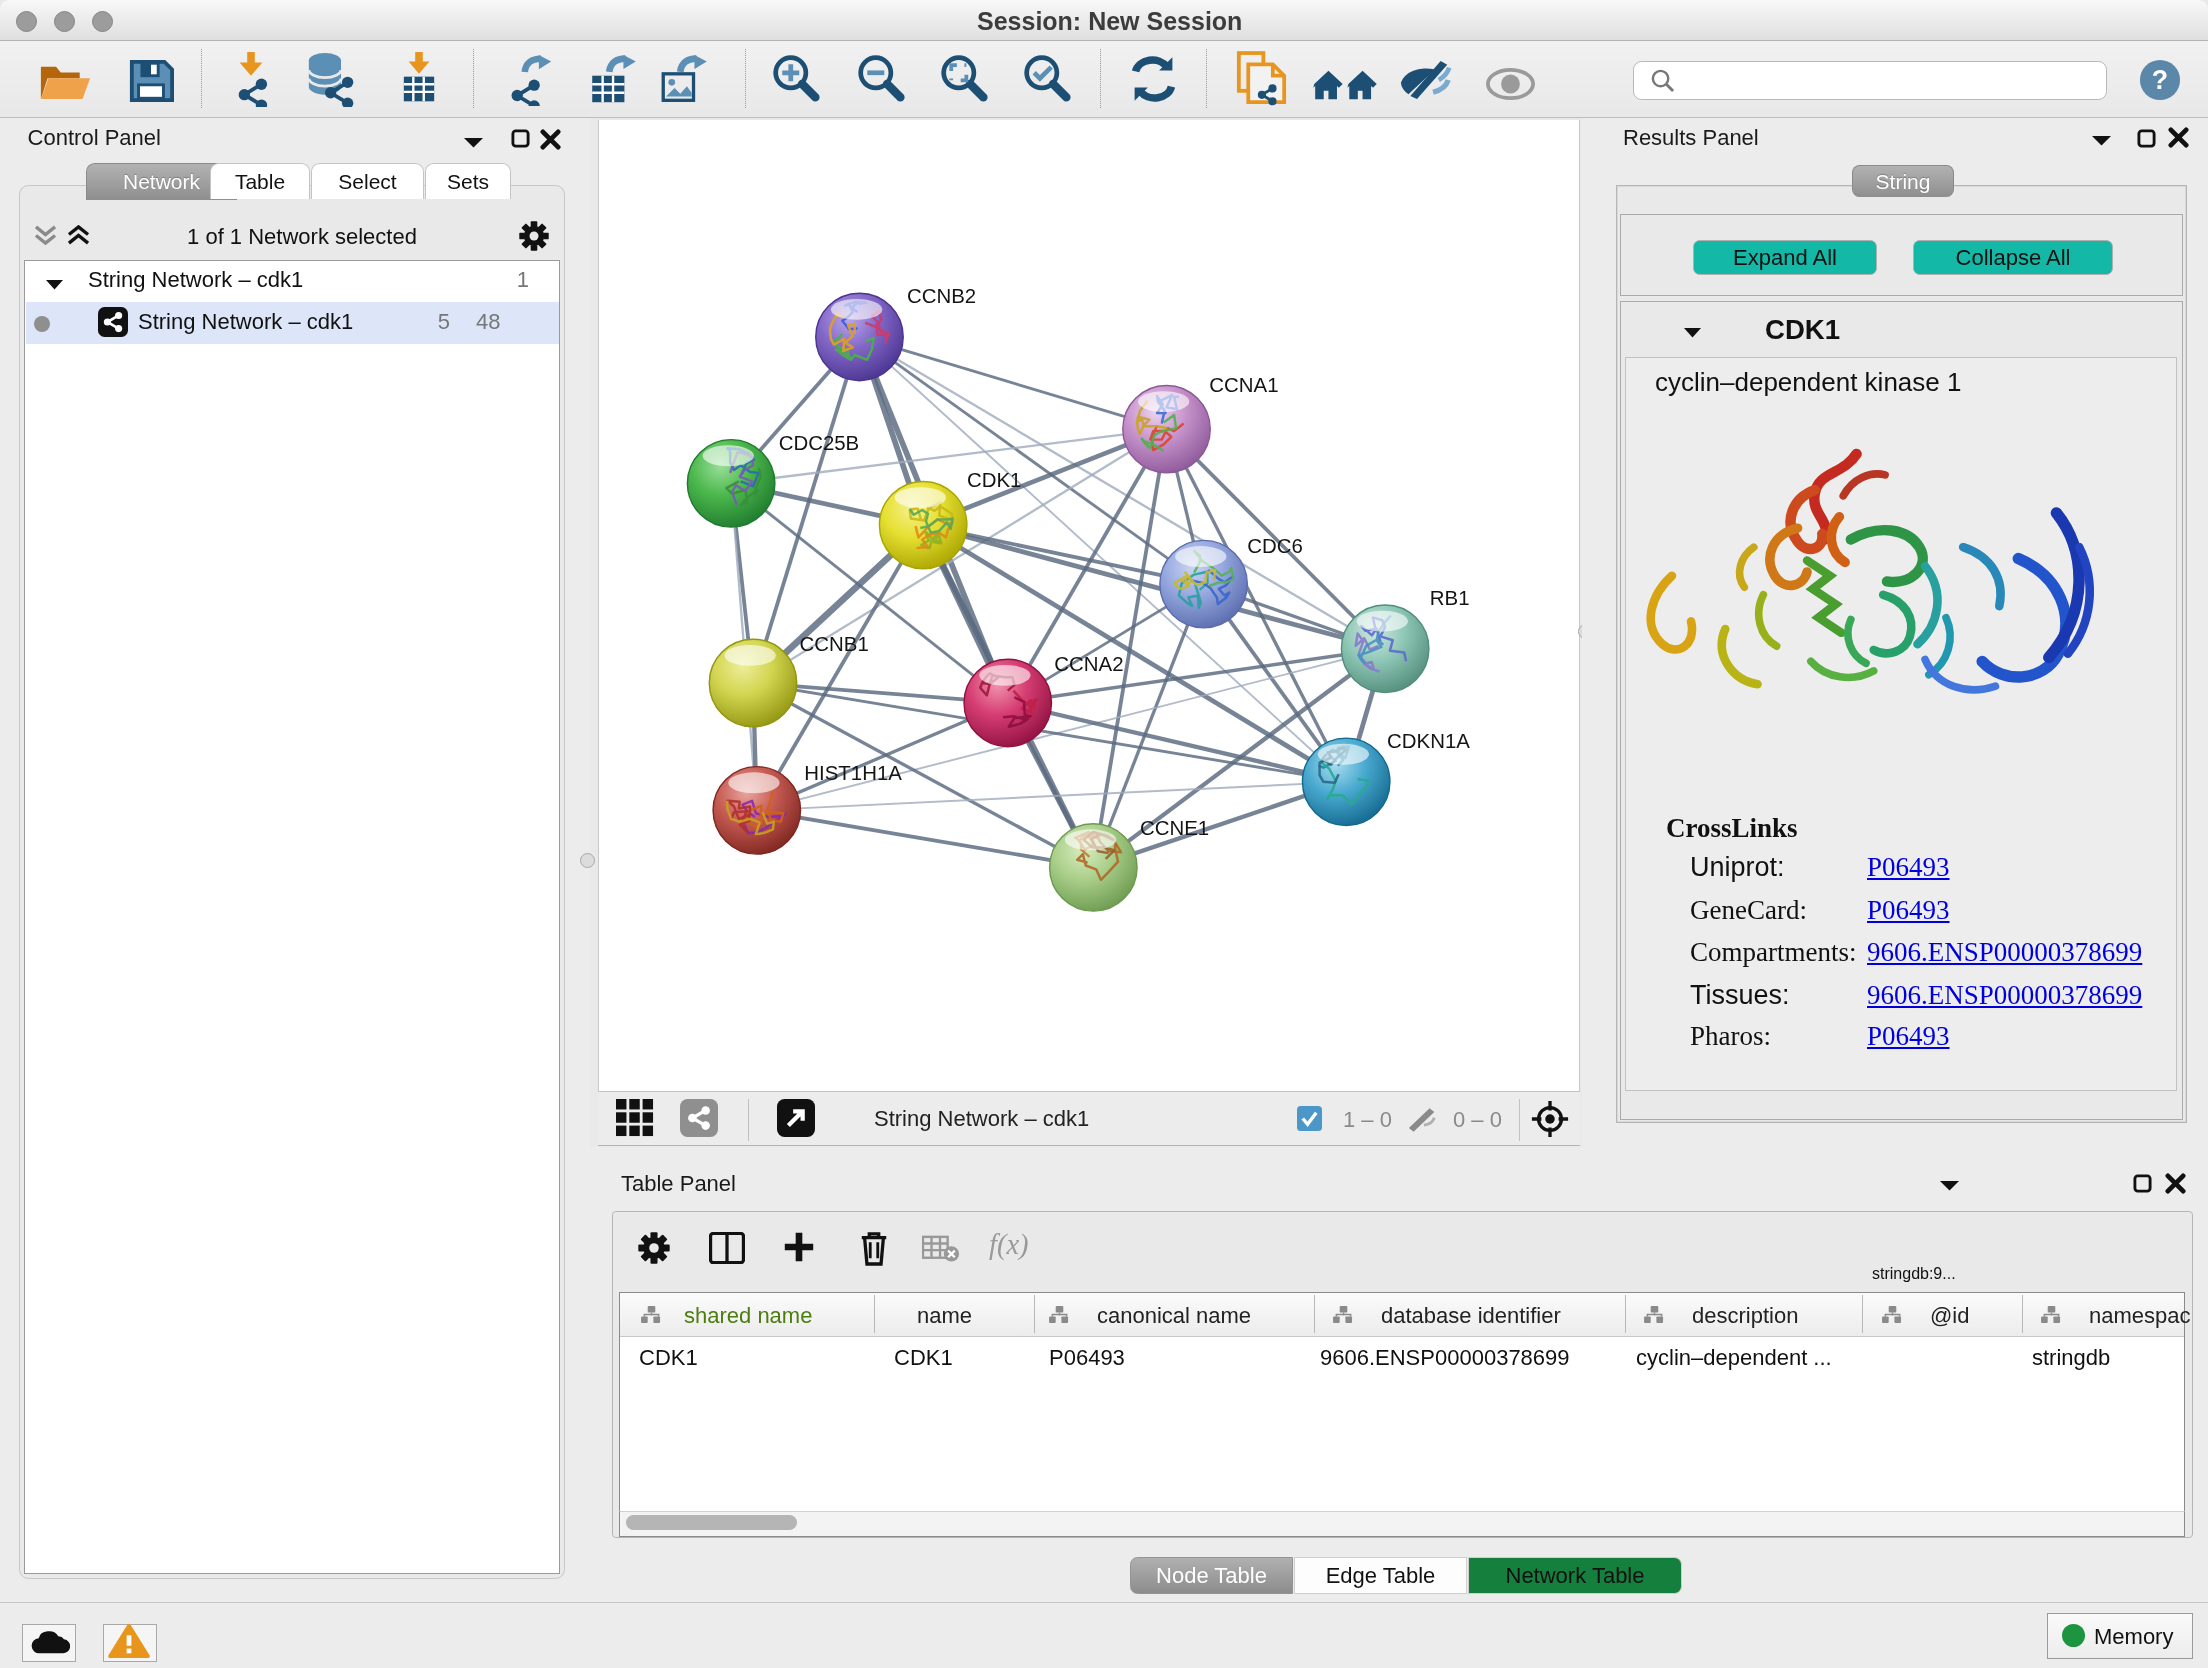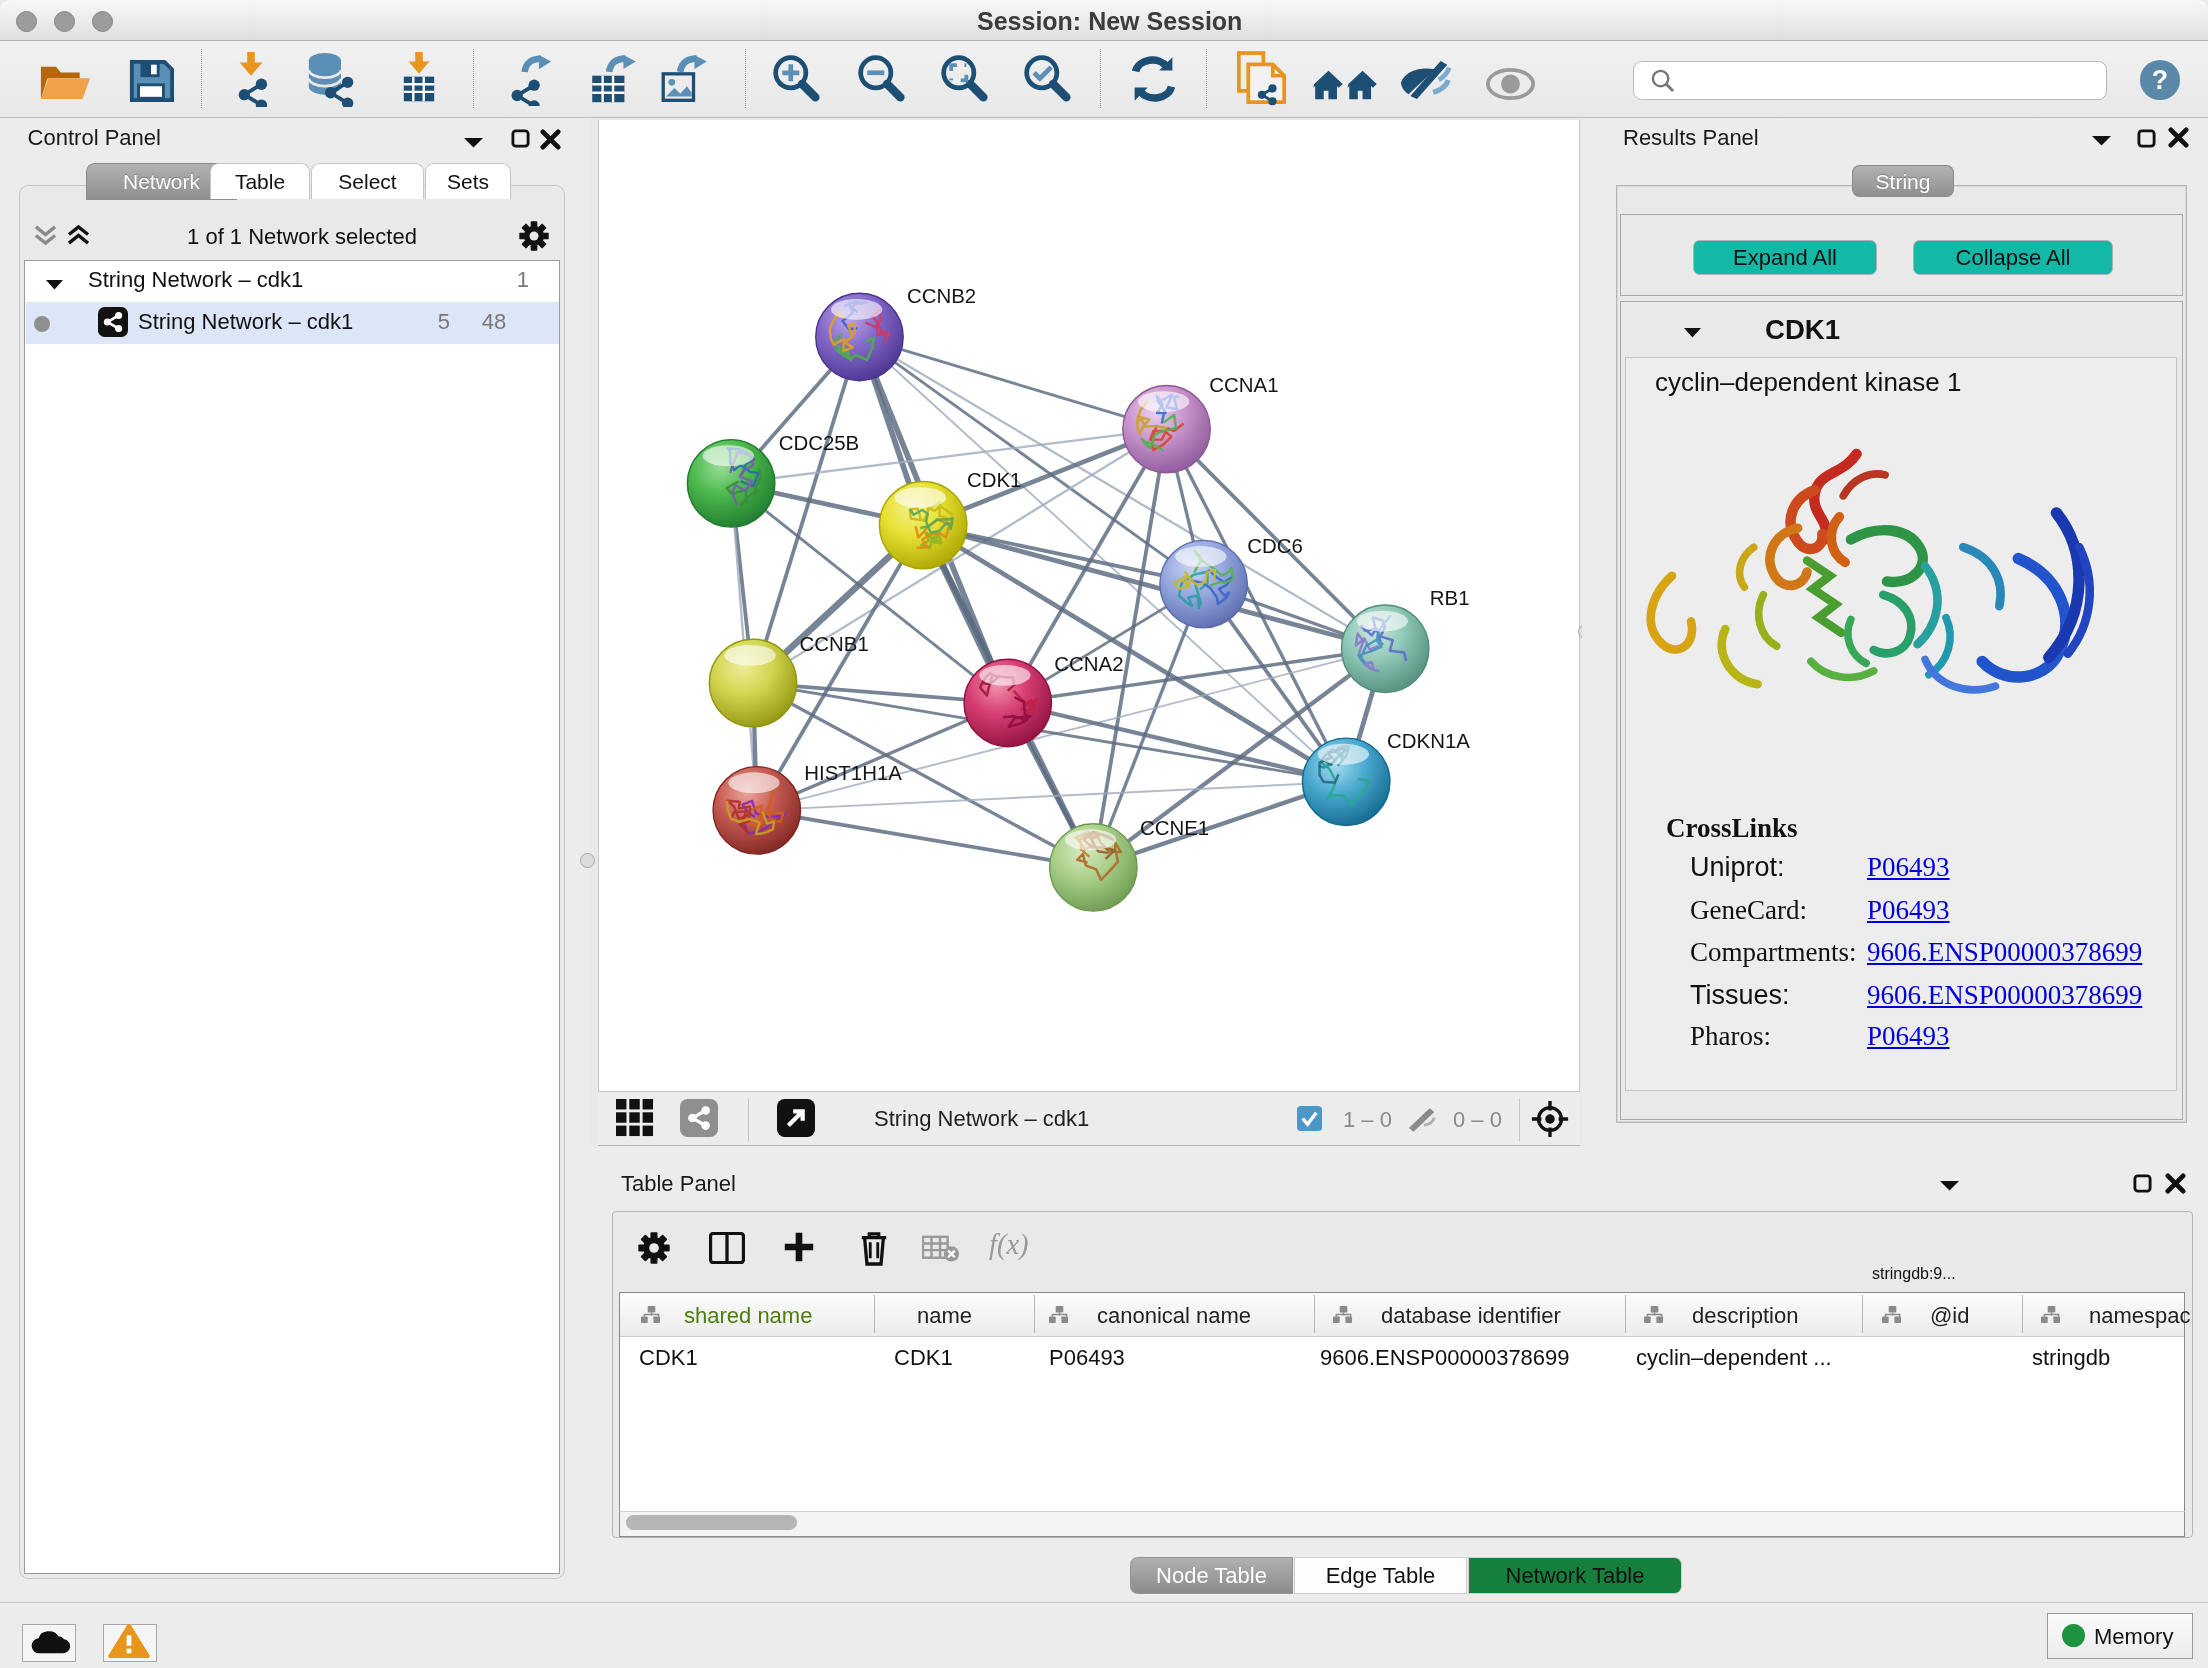--- a/index.html
+++ b/index.html
@@ -234,21 +234,21 @@
       <rect width="32" height="32" rx="7" fill="#111"></rect>
       <g fill="#fff">
         <circle cx="22" cy="9" r="3.8"></circle>
         <circle cx="10" cy="16" r="3.8"></circle>
         <circle cx="22" cy="23" r="3.8"></circle>
         <path d="M22 9 L10 16 L22 23" stroke="#fff" stroke-width="2.8" fill="none"></path>
       </g>
     </svg></div>
 <div class="abs" style="left:138px;top:309px;font-size:22px;color:#111">String Network – cdk1</div>
 <div class="abs" style="left:412px;top:309px;width:38px;text-align:right;font-size:22px;color:#777">5</div>
-<div class="abs" style="left:476px;top:309px;width:36px;text-align:center;font-size:22px;color:#777">48</div>
+<div class="abs" style="left:476px;top:309px;width:36px;text-align:left;font-size:22px;color:#777">48</div>
 <div class="abs" style="left:598px;top:120px;width:982px;height:971px;background:#fff;border-left:1px solid #c9c9c9;border-right:1px solid #c9c9c9">
 <svg width="982" height="971" viewBox="0 0 1033 1021" style="position:absolute;left:0;top:0">
       <defs>
         <radialGradient id="gCCNB2" cx="38%" cy="30%" r="75%">
           <stop offset="0%" stop-color="#b9a6e8"></stop>
           <stop offset="45%" stop-color="#8468c8"></stop>
           <stop offset="100%" stop-color="#4a3490"></stop>
         </radialGradient>
         <radialGradient id="gCCNA1" cx="38%" cy="30%" r="75%">
           <stop offset="0%" stop-color="#ecd4ee"></stop>

